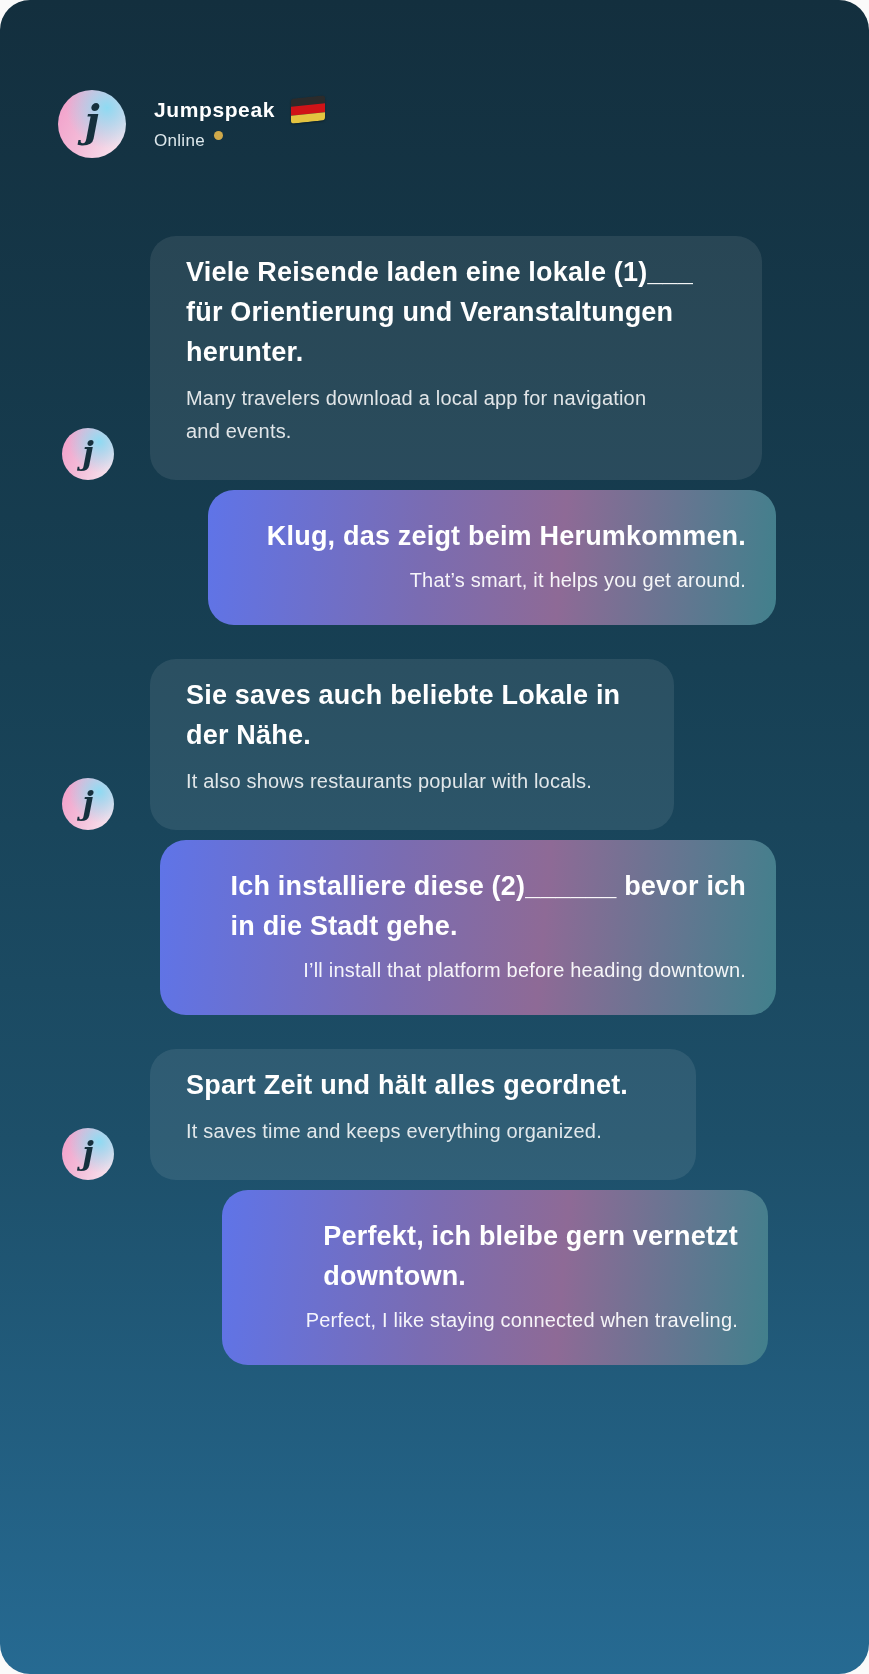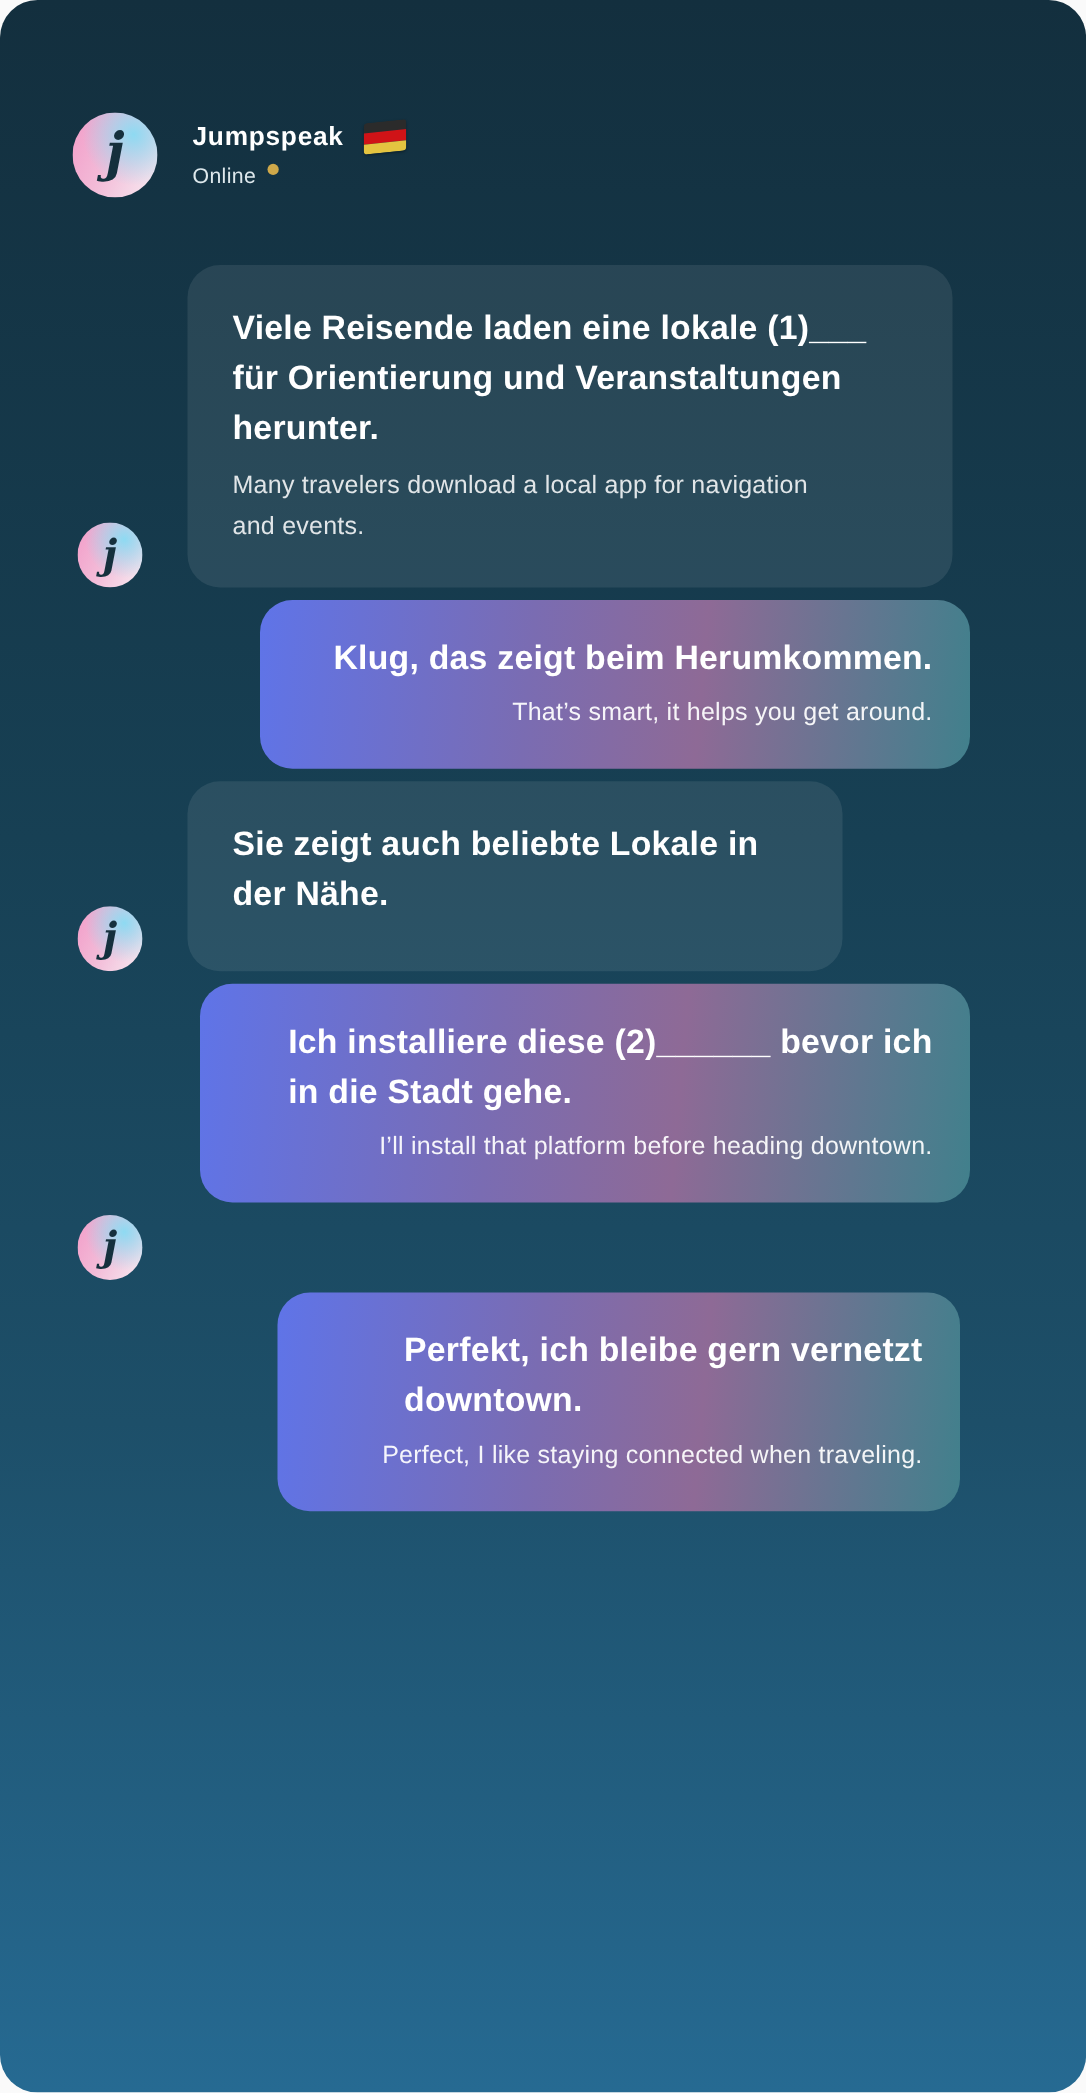--- a/index.html
+++ b/index.html
@@ -87,21 +87,22 @@
     display: flex;
     align-items: flex-end;
     gap: 36px;
     margin: 0 0 10px 62px;
   }
   .bubble {
     border-radius: 26px;
   }
   .bubble-bot {
     background: rgba(255,255,255,0.085);
-    padding: 30px 36px 32px;
+    padding: 16px 36px 32px;
+    margin-top: 24px;
   }
   .bubble-user {
     align-self: flex-end;
     background: linear-gradient(95deg, #5f74e8 0%, #7a6cb2 38%, #8e6a96 62%, #41808c 100%);
     padding: 26px 30px 28px;
     margin-bottom: 10px;
   }
 
   .de {
     font-size: 27px;
@@ -181,35 +182,40 @@
     <div class="bubble bubble-user b1">
       <div class="de">Klug, das zeigt beim Herumkommen.</div>
       <div class="en">That’s smart, it helps you get around.</div>
     </div>
 
     <div class="row-bot">
       <div class="avatar avatar-sm">
         <span class="letter">j</span>
       </div>
       <div class="bubble bubble-bot b2">
-        <div class="de">Sie zeigt auch beliebte Lokale in
+        <div class="de">Sie saves auch beliebte Lokale in
 der Nähe.</div>
+        <div class="en">It also shows restaurants popular with locals.</div>
       </div>
     </div>
 
     <div class="bubble bubble-user b3">
       <div class="de">Ich installiere diese (2)______ bevor ich
 in die Stadt gehe.</div>
       <div class="en">I’ll install that platform before heading downtown.</div>
     </div>
 
     <div class="row-bot">
       <div class="avatar avatar-sm">
         <span class="letter">j</span>
       </div>
+      <div class="bubble bubble-bot b4">
+        <div class="de">Spart Zeit und hält alles geordnet.</div>
+        <div class="en">It saves time and keeps everything organized.</div>
+      </div>
     </div>
 
     <div class="bubble bubble-user b5">
       <div class="de">Perfekt, ich bleibe gern vernetzt
 downtown.</div>
       <div class="en">Perfect, I like staying connected when traveling.</div>
     </div>
 
   </div>
 </div>

